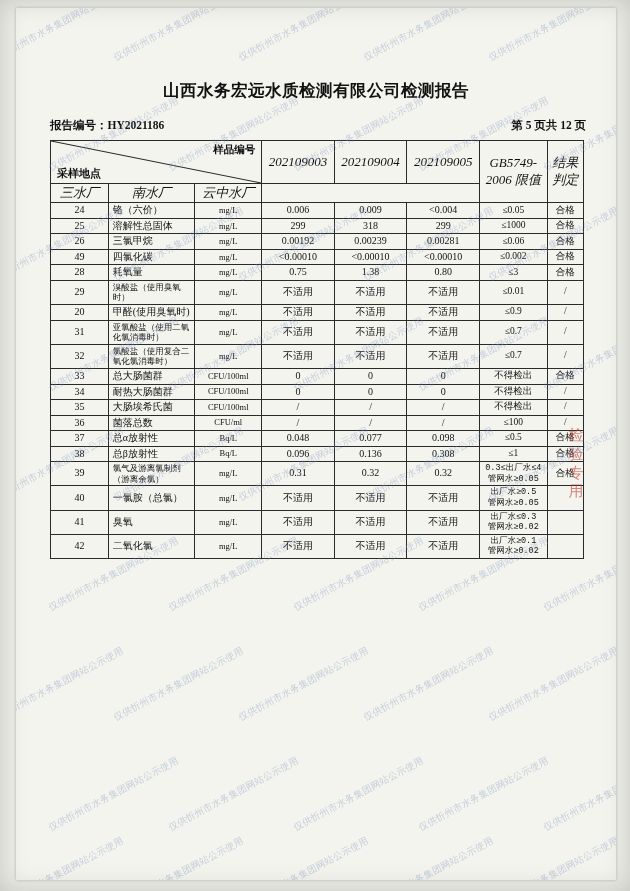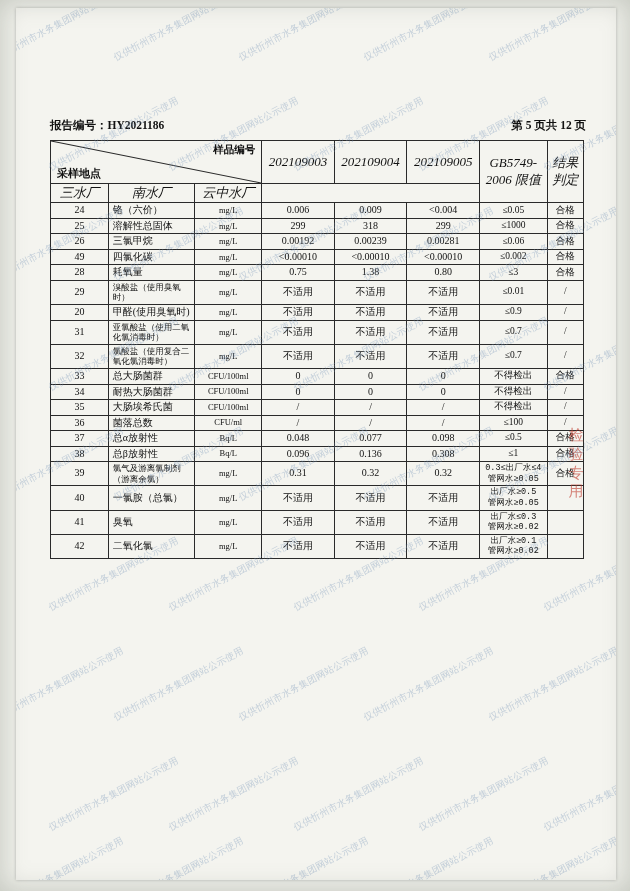--- a/index.html
+++ b/index.html
@@ -162,20 +162,21 @@
     z-index: 9;
   }
 </style>
 </head>
 <body>
 
 <div class="page">
   <div class="paper">
 
     <div class="content">
+      <div class="doc-title">山西水务宏远水质检测有限公司检测报告</div>
       <div class="report-no">报告编号：HY2021186</div>
       <div class="page-no">第 5 页共 12 页</div>
 
       <table class="rep">
         <thead>
           <tr>
             <td class="hdr-split" colspan="3">
               <svg class="diag" viewBox="0 0 174 40" preserveAspectRatio="none">
                 <line x1="0" y1="0" x2="174" y2="40" stroke="#2a2a2a" stroke-width="1"></line>
               </svg>

